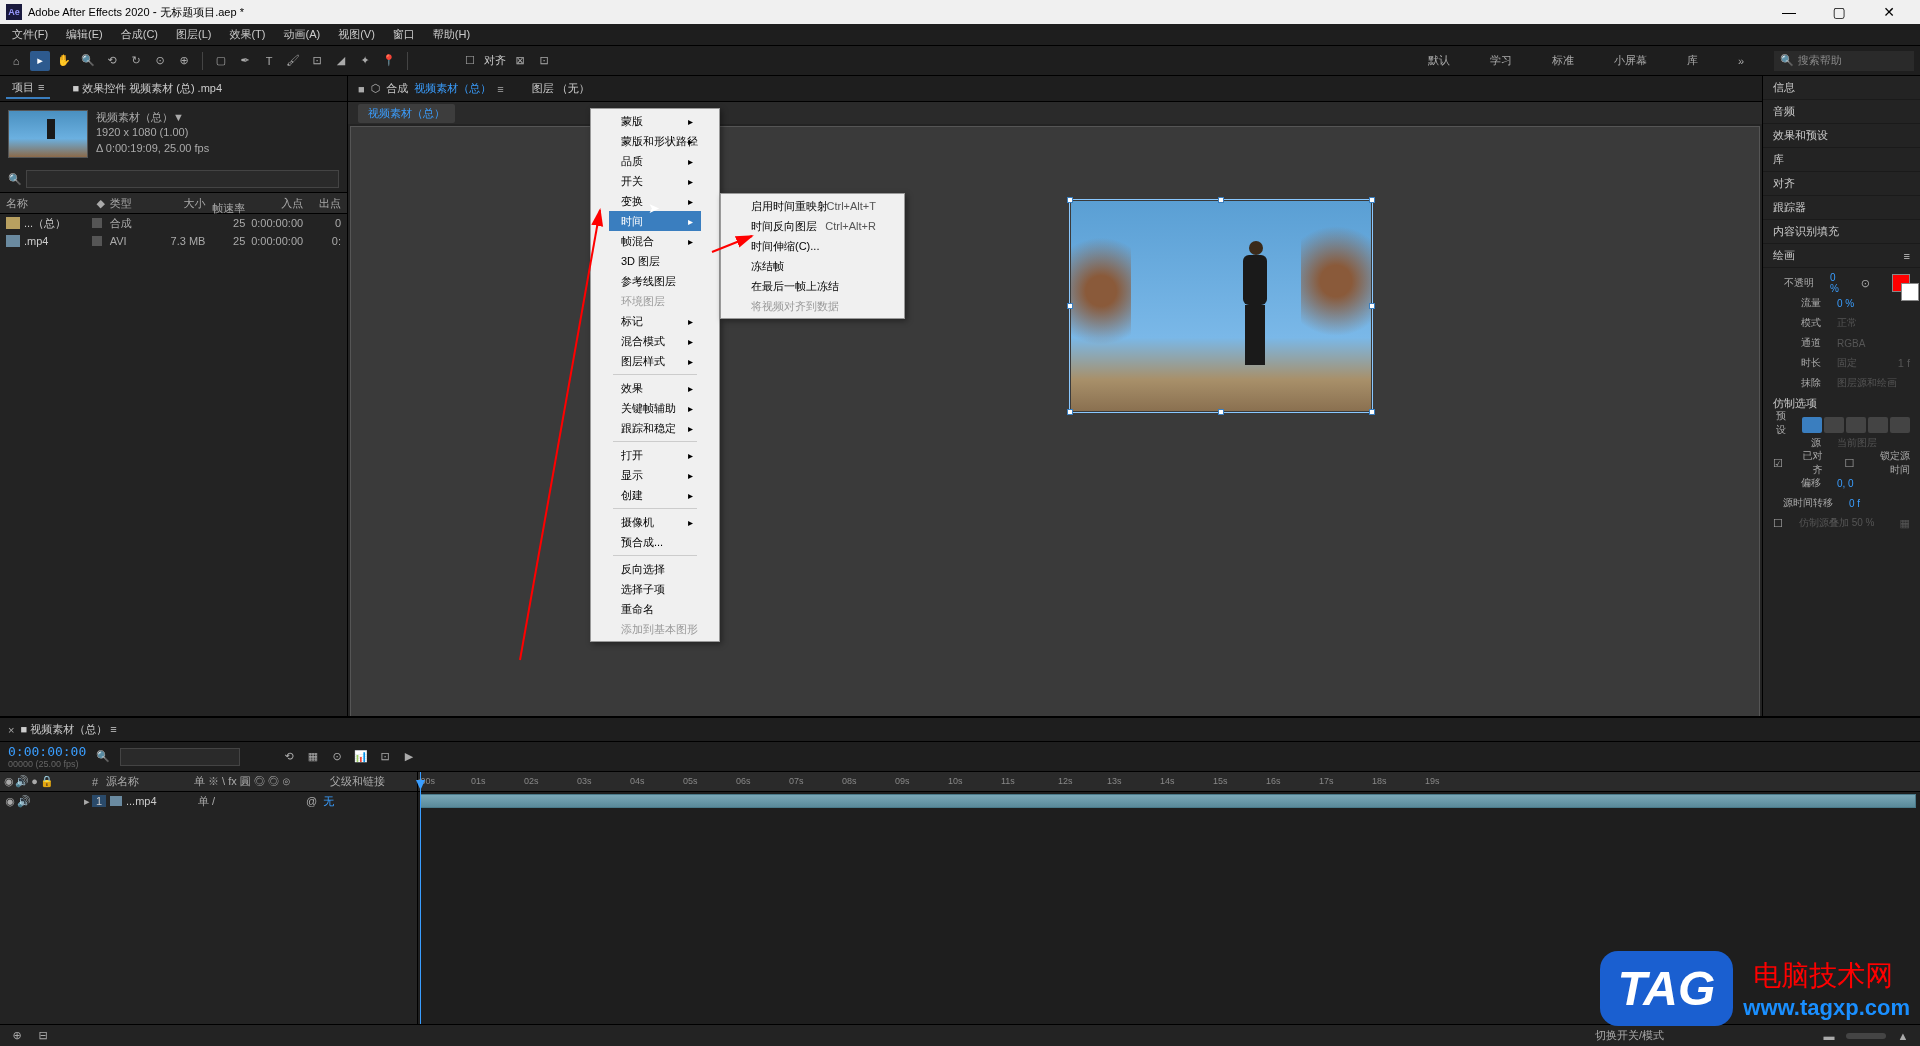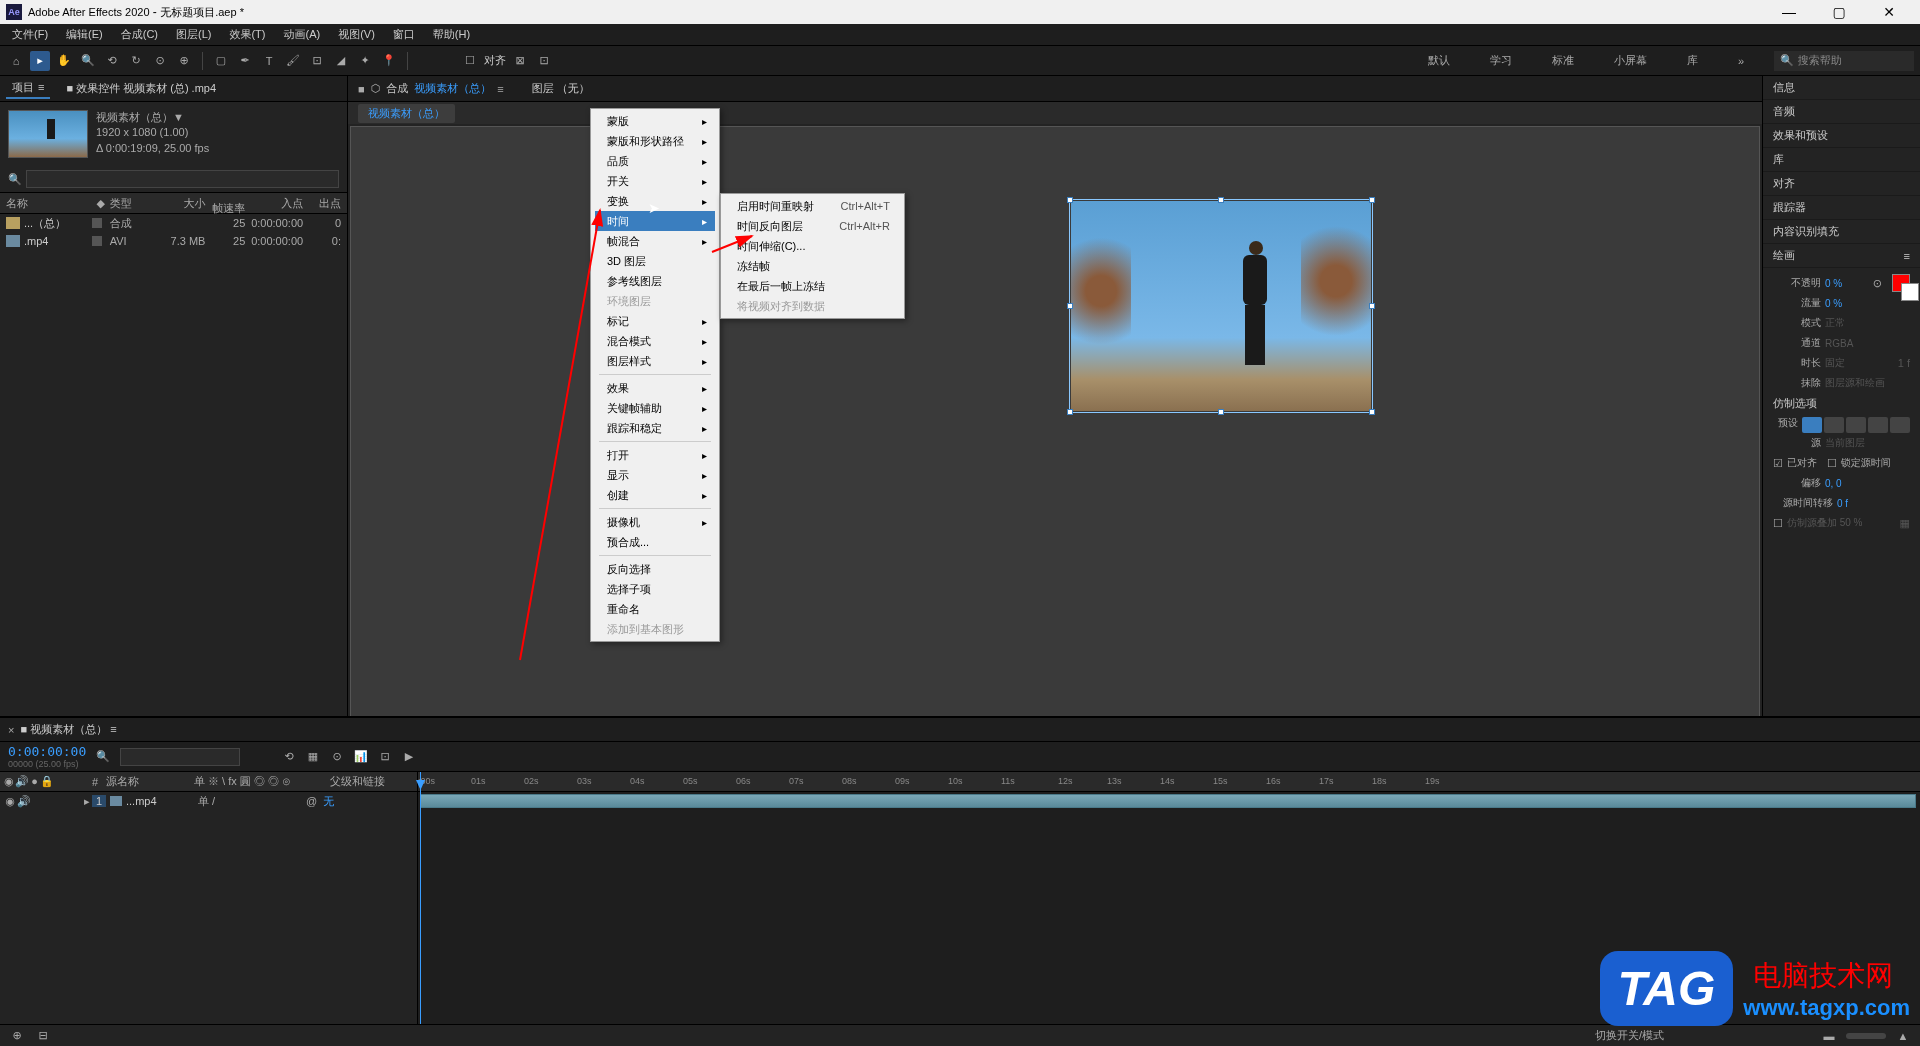--- a/index.html
+++ b/index.html
@@ -23,21 +23,21 @@
 .toolbar .sep { width: 1px; height: 18px; background: #444; margin: 0 4px; }
 .toolbar .right-section { margin-left: auto; display: flex; gap: 20px; align-items: center; }
 .toolbar .workspace-tab { color: #aaa; padding: 4px 10px; cursor: pointer; }
 .toolbar .search-box { background: #2a2a2a; width: 140px; height: 20px; padding: 0 6px; color: #888; display: flex; align-items: center; gap: 4px; }
 
 
 .main { display: flex; height: calc(100% - 76px); }
 
 
 .project-panel { width: 348px; background: #232323; border-right: 1px solid #000; display: flex; flex-direction: column; }
-.panel-tabs { height: 26px; display: flex; align-items: center; padding: 0 6px; gap: 10px; border-bottom: 1px solid #000; background: #1e1e1e; }
+.panel-tabs { height: 26px; display: flex; align-items: center; padding: 0 6px; gap: 16px; border-bottom: 1px solid #000; background: #1e1e1e; }
 .panel-tab { color: #ccc; padding: 2px 6px; cursor: pointer; }
 .panel-tab.active { border-bottom: 2px solid #3a7ebf; }
 .panel-tab .menu-icon { margin-left: 4px; cursor: pointer; }
 
 .comp-info { display: flex; padding: 8px; gap: 8px; background: #232323; }
 .comp-thumb { width: 80px; height: 48px; background: linear-gradient(180deg, #4a90c0 0%, #6bb0e0 60%, #8b6a4a 100%); border: 1px solid #555; position: relative; }
 .comp-thumb .person { position: absolute; left: 38px; top: 8px; width: 8px; height: 20px; background: #1a1a1a; }
 .comp-meta { color: #aaa; font-size: 11px; line-height: 1.4; }
 
 .project-search { padding: 4px 8px; display: flex; align-items: center; gap: 4px; }
@@ -99,21 +99,21 @@
 .handle.bm { left: 50%; bottom: -3px; margin-left: -3px; }
 .handle.br { right: -3px; bottom: -3px; }
 
 .viewer-controls { height: 26px; background: #232323; border-top: 1px solid #000; display: flex; align-items: center; padding: 0 8px; gap: 8px; font-size: 11px; }
 .vc-btn { color: #aaa; cursor: pointer; padding: 0 2px; }
 
 
 .right-panels { width: 158px; background: #232323; border-left: 1px solid #000; display: flex; flex-direction: column; }
 .rp-item { height: 24px; display: flex; align-items: center; padding: 0 10px; color: #ccc; border-bottom: 1px solid #1a1a1a; cursor: pointer; }
 .paint-panel { padding: 6px 10px; background: #232323; }
-.paint-panel .row { display: flex; align-items: center; height: 18px; margin-bottom: 2px; gap: 4px; }
+.paint-panel .row { display: flex; align-items: center; height: 18px; margin-bottom: 2px; gap: 16px; }
 .paint-panel .label { width: 48px; text-align: right; color: #aaa; font-size: 10px; }
 .paint-panel .value { color: #3a9eff; font-size: 10px; }
 .paint-panel .disabled { color: #555; }
 .swatch-fg { width: 18px; height: 18px; background: #ff0000; border: 1px solid #888; position: relative; }
 .swatch-bg { position: absolute; right: -10px; bottom: -10px; width: 18px; height: 18px; background: #fff; border: 1px solid #888; }
 .preset-row { display: flex; gap: 2px; margin-top: 4px; }
 .preset-btn { width: 20px; height: 16px; background: #3a7ebf; border-radius: 2px; }
 .preset-btn.dim { background: #444; }
 
 
@@ -143,21 +143,21 @@
 .tl-tick { position: absolute; top: 4px; font-size: 9px; color: #888; }
 .tl-track { height: 18px; position: relative; }
 .tl-clip { position: absolute; left: 2px; top: 2px; right: 4px; height: 14px; background: linear-gradient(180deg, #7aa8b8 0%, #5a8a9a 100%); border: 1px solid #4a7a8a; }
 .tl-playhead { position: absolute; left: 2px; top: 0; bottom: 0; width: 1px; background: #3a9eff; }
 .tl-playhead::before { content: ''; position: absolute; top: 8px; left: -4px; width: 9px; height: 10px; background: #3a9eff; clip-path: polygon(0 0, 100% 0, 50% 100%); }
 .tl-workarea { position: absolute; left: 0; right: 0; top: 0; height: 6px; background: #2a4a6a; }
 
 .tl-footer { height: 22px; background: #232323; border-top: 1px solid #000; display: flex; align-items: center; padding: 0 8px; gap: 8px; }
 
 
-.context-menu { position: absolute; background: #f0f0f0; color: #000; border: 1px solid #999; box-shadow: 2px 2px 6px rgba(0,0,0,.4); min-width: 128px; padding: 2px 4px; font-size: 12px; }
+.context-menu { position: absolute; background: #f0f0f0; color: #000; border: 1px solid #999; box-shadow: 2px 2px 6px rgba(0,0,0,.4); min-width: 128px; padding: 2px 18px; font-size: 12px; }
 .cm-item { height: 20px; display: flex; align-items: center; padding: 0 24px 0 12px; cursor: pointer; position: relative; white-space: nowrap; }
 .cm-item:hover, .cm-item.highlighted { background: #3a7ebf; color: #fff; }
 .cm-item.disabled { color: #999; }
 .cm-item .arrow { position: absolute; right: 8px; font-size: 10px; }
 .cm-item .shortcut { position: absolute; right: 10px; font-size: 11px; color: #555; }
 .cm-sep { height: 1px; background: #ccc; margin: 3px 4px; }
 
 
 .red-arrow { position: absolute; pointer-events: none; }
 

